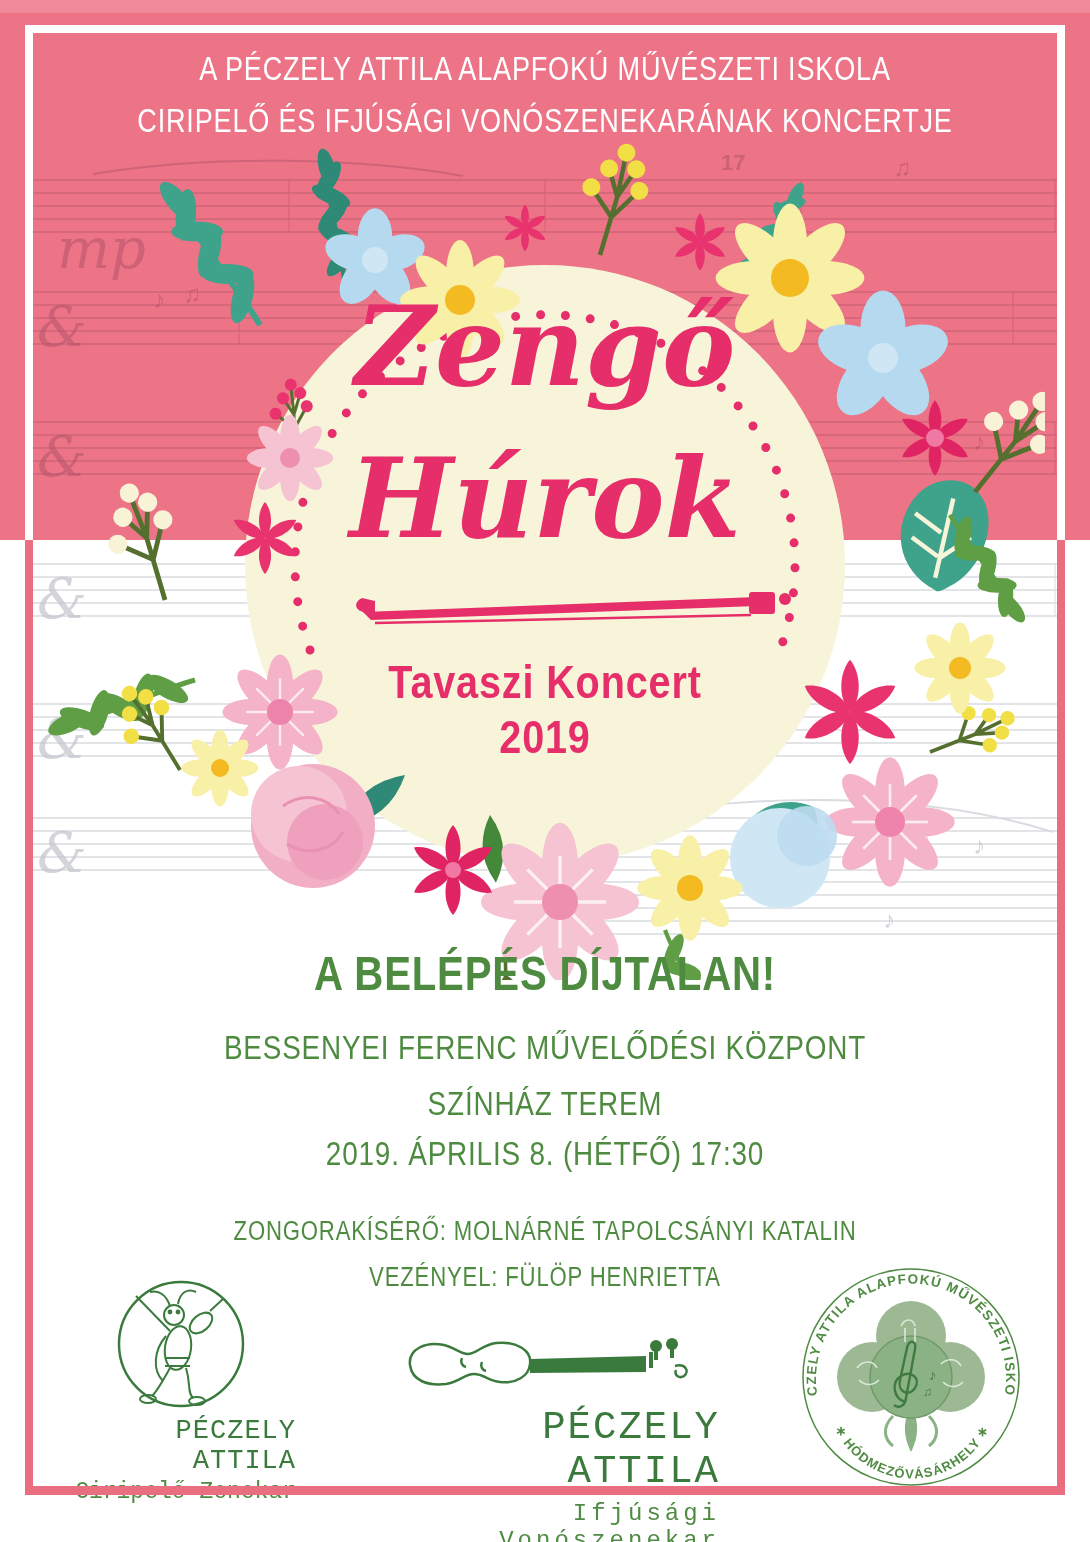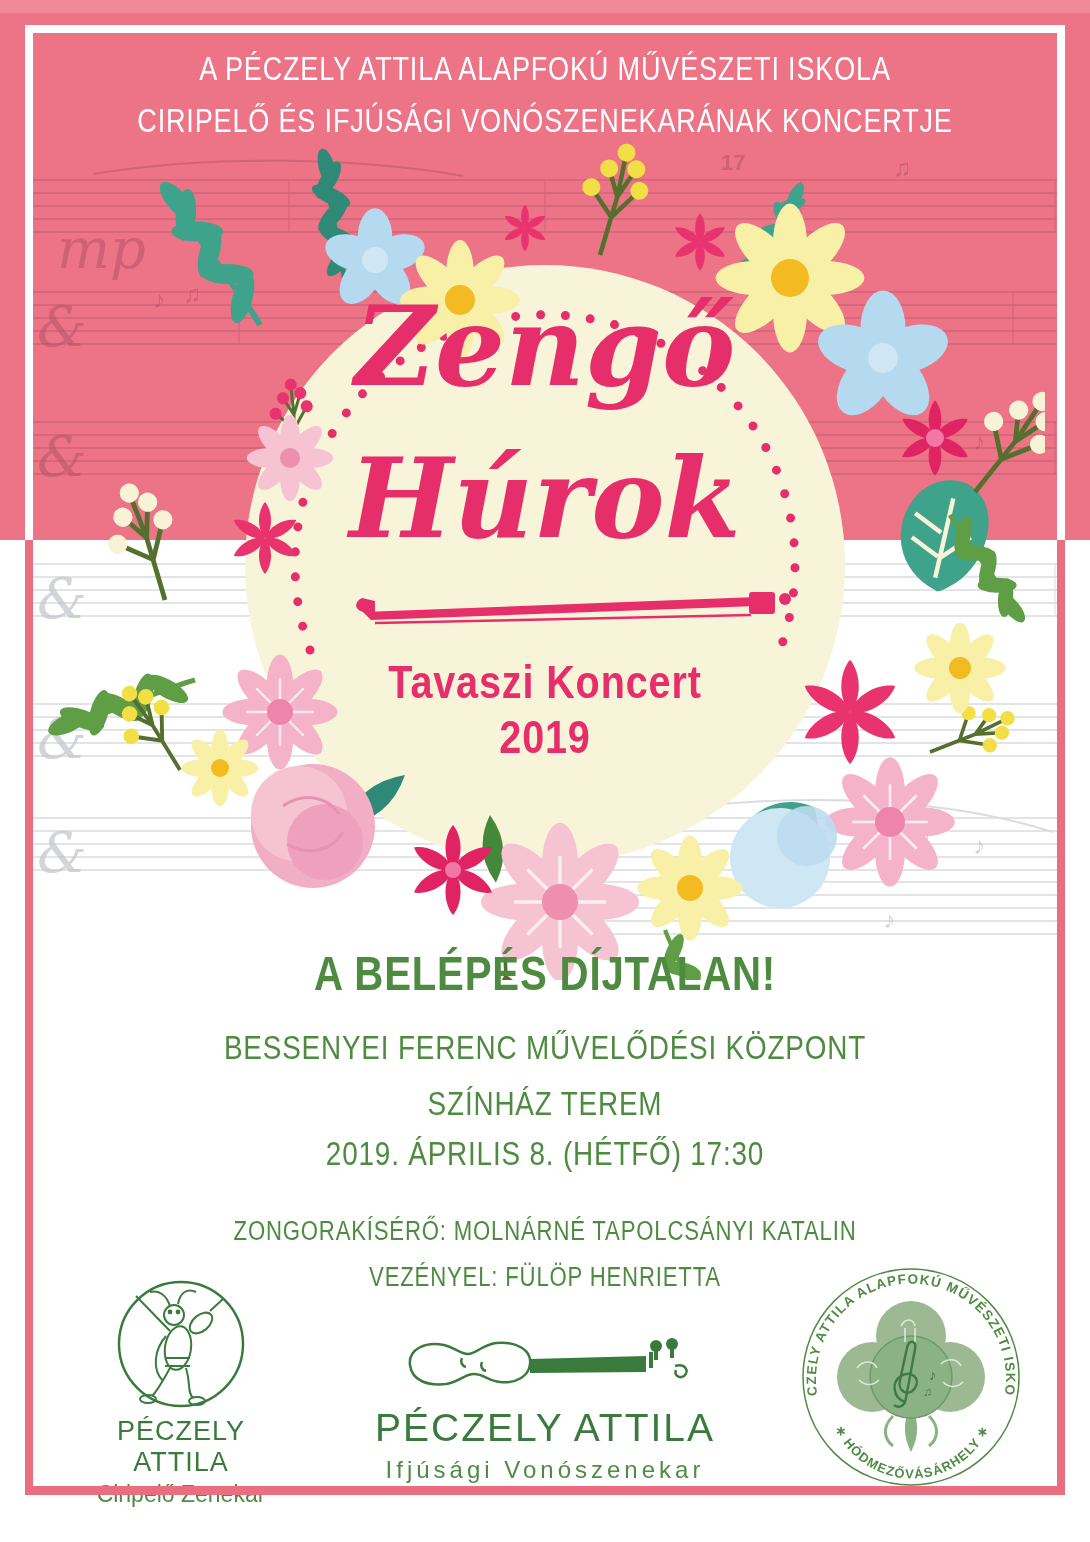--- a/index.html
+++ b/index.html
@@ -15,21 +15,21 @@
   .cond88{transform:scaleX(.86);transform-origin:50% 50%;}
   .hdr{color:#ffffff;font-size:33px;letter-spacing:1px;z-index:5;white-space:nowrap;}
   .script{font-family:"DejaVu Serif",serif;font-style:italic;font-weight:bold;color:#e62e6b;
           font-size:110px;line-height:1;z-index:5;}
   .pinktxt{color:#e62e6b;font-weight:bold;font-size:46px;z-index:5;letter-spacing:1px;}
   .green{color:#4e8b40;z-index:5;white-space:nowrap;}
   .g1{font-size:49px;font-weight:bold;letter-spacing:1px;}
   .g2{font-size:34px;letter-spacing:1px;}
   .g3{font-size:27px;letter-spacing:1px;}
   .logo-block{position:absolute;text-align:center;z-index:5;}
-  .serifname{font-family:Liberation Sans, sans-serif;color:#3a7b3d;}
+  .serifname{font-family:Liberation Mono, monospace;color:#3a7b3d;text-align:right;}
   .decor-svg{position:absolute;z-index:1;}
   .wreath-svg{position:absolute;z-index:2;}
   .staff-line{stroke-width:1.6;}
   .clef{font-family:"DejaVu Serif",serif;font-style:italic;font-size:56px;}
   .mnote{font-size:24px;}
 </style>
 </head>
 <body>
 
 <div class="poster">

